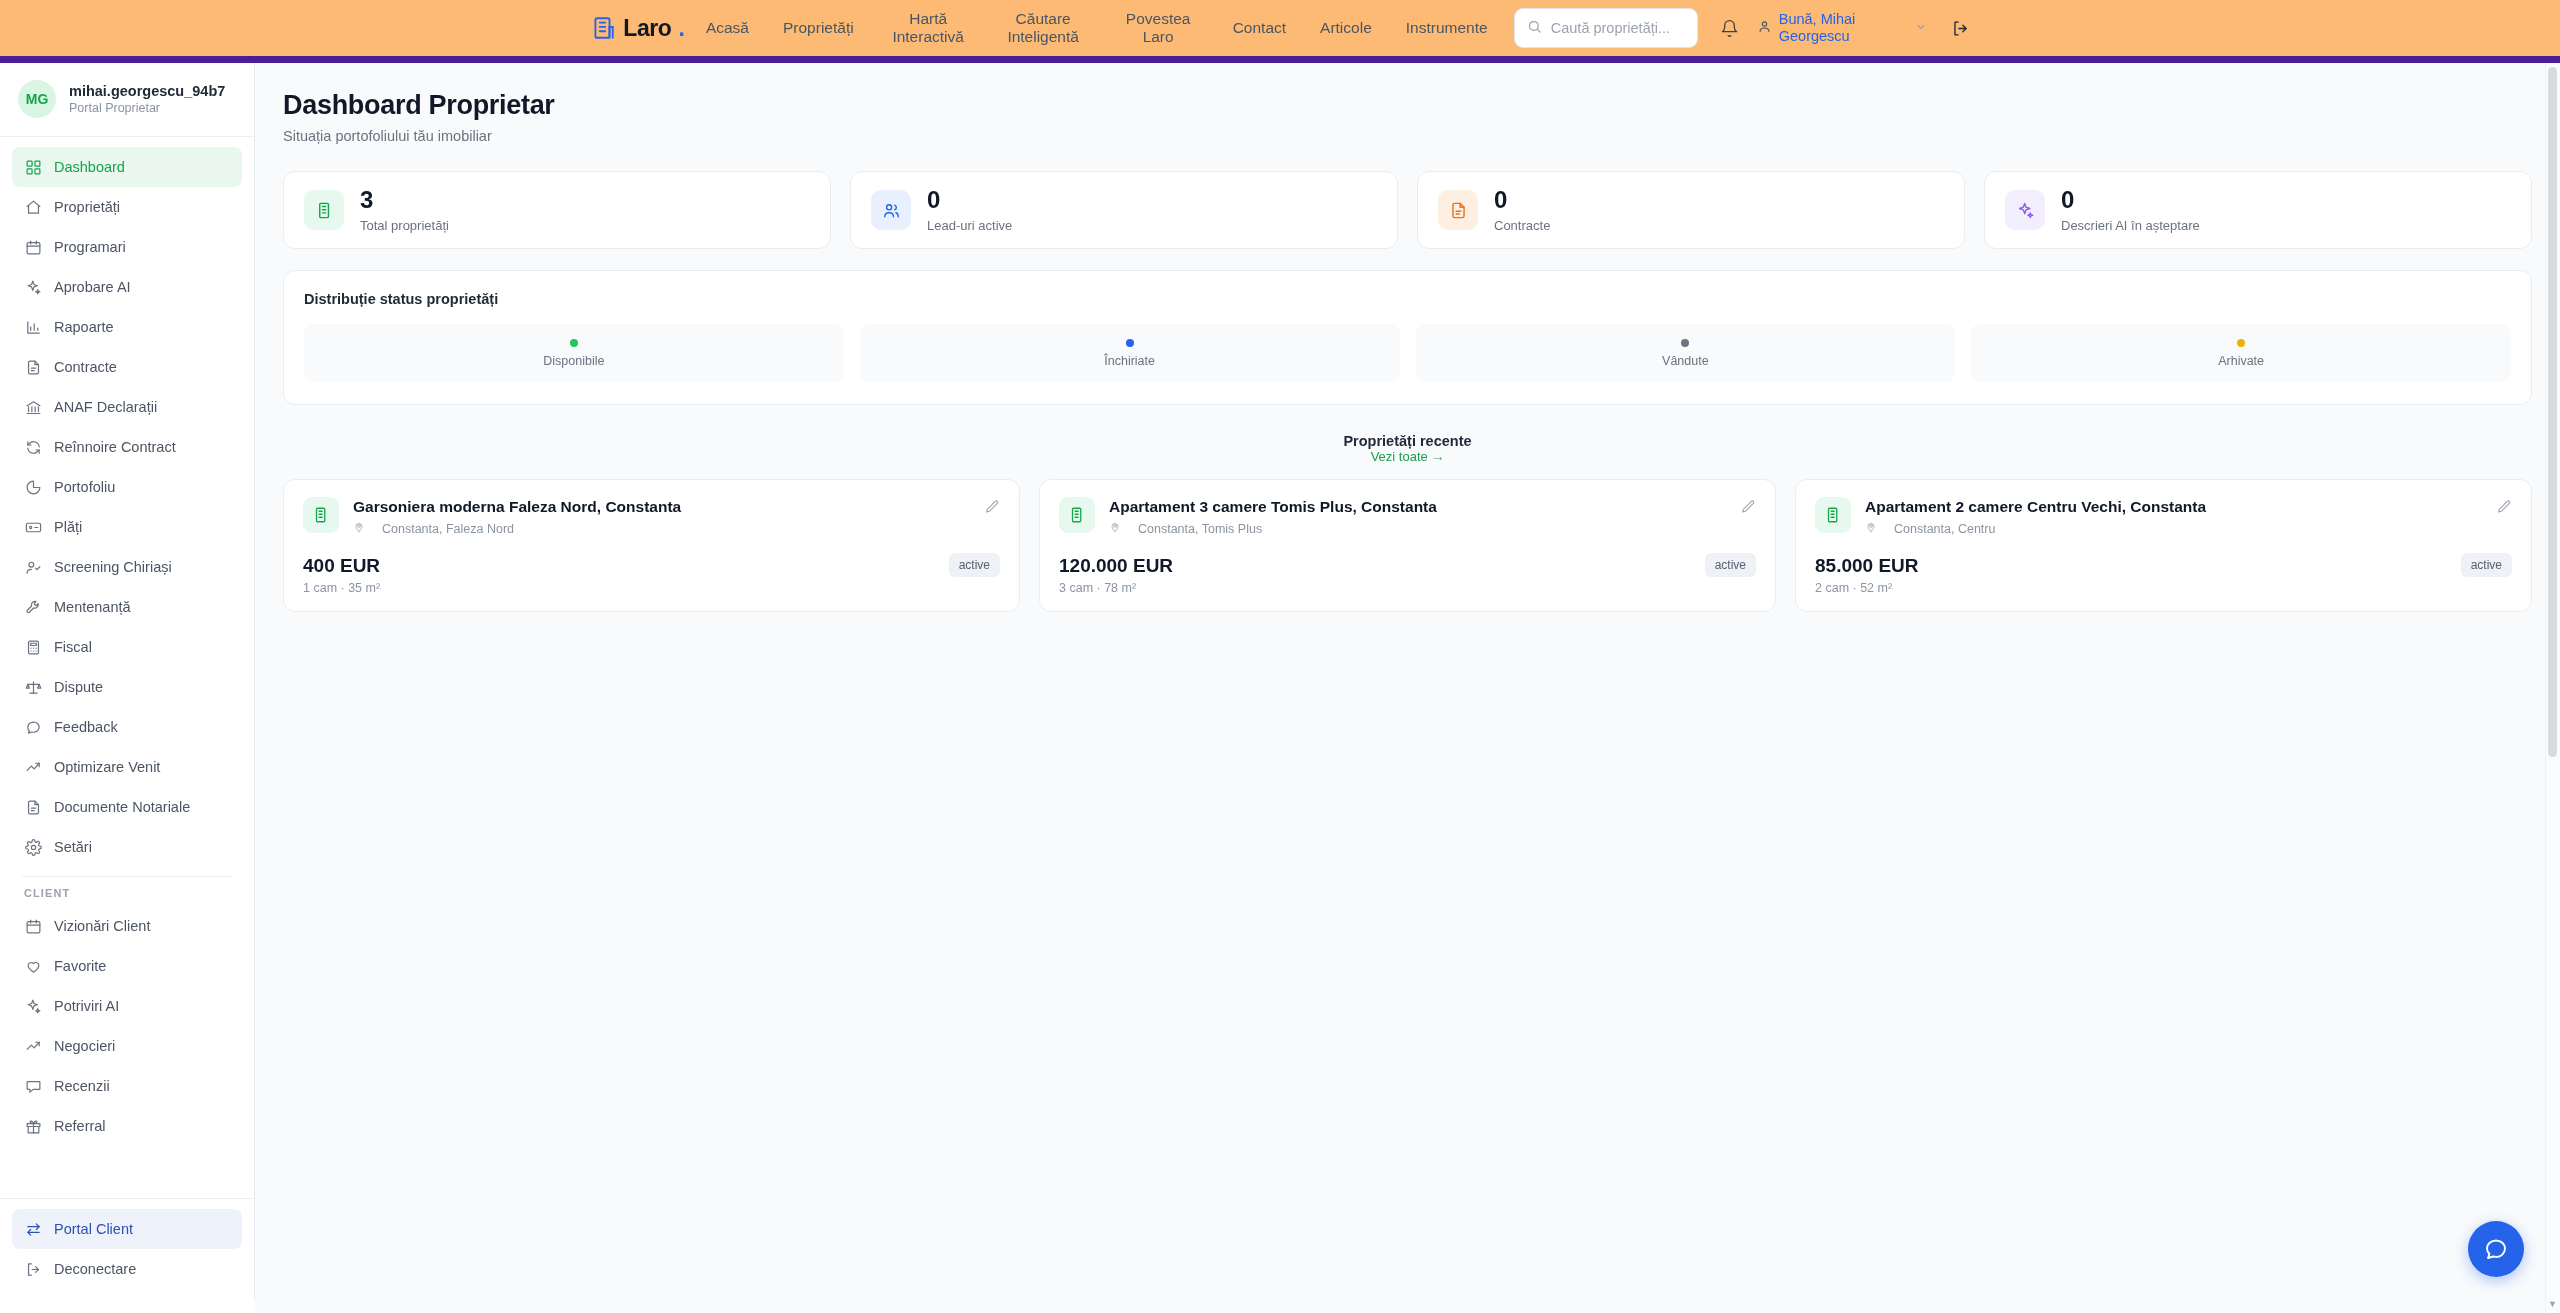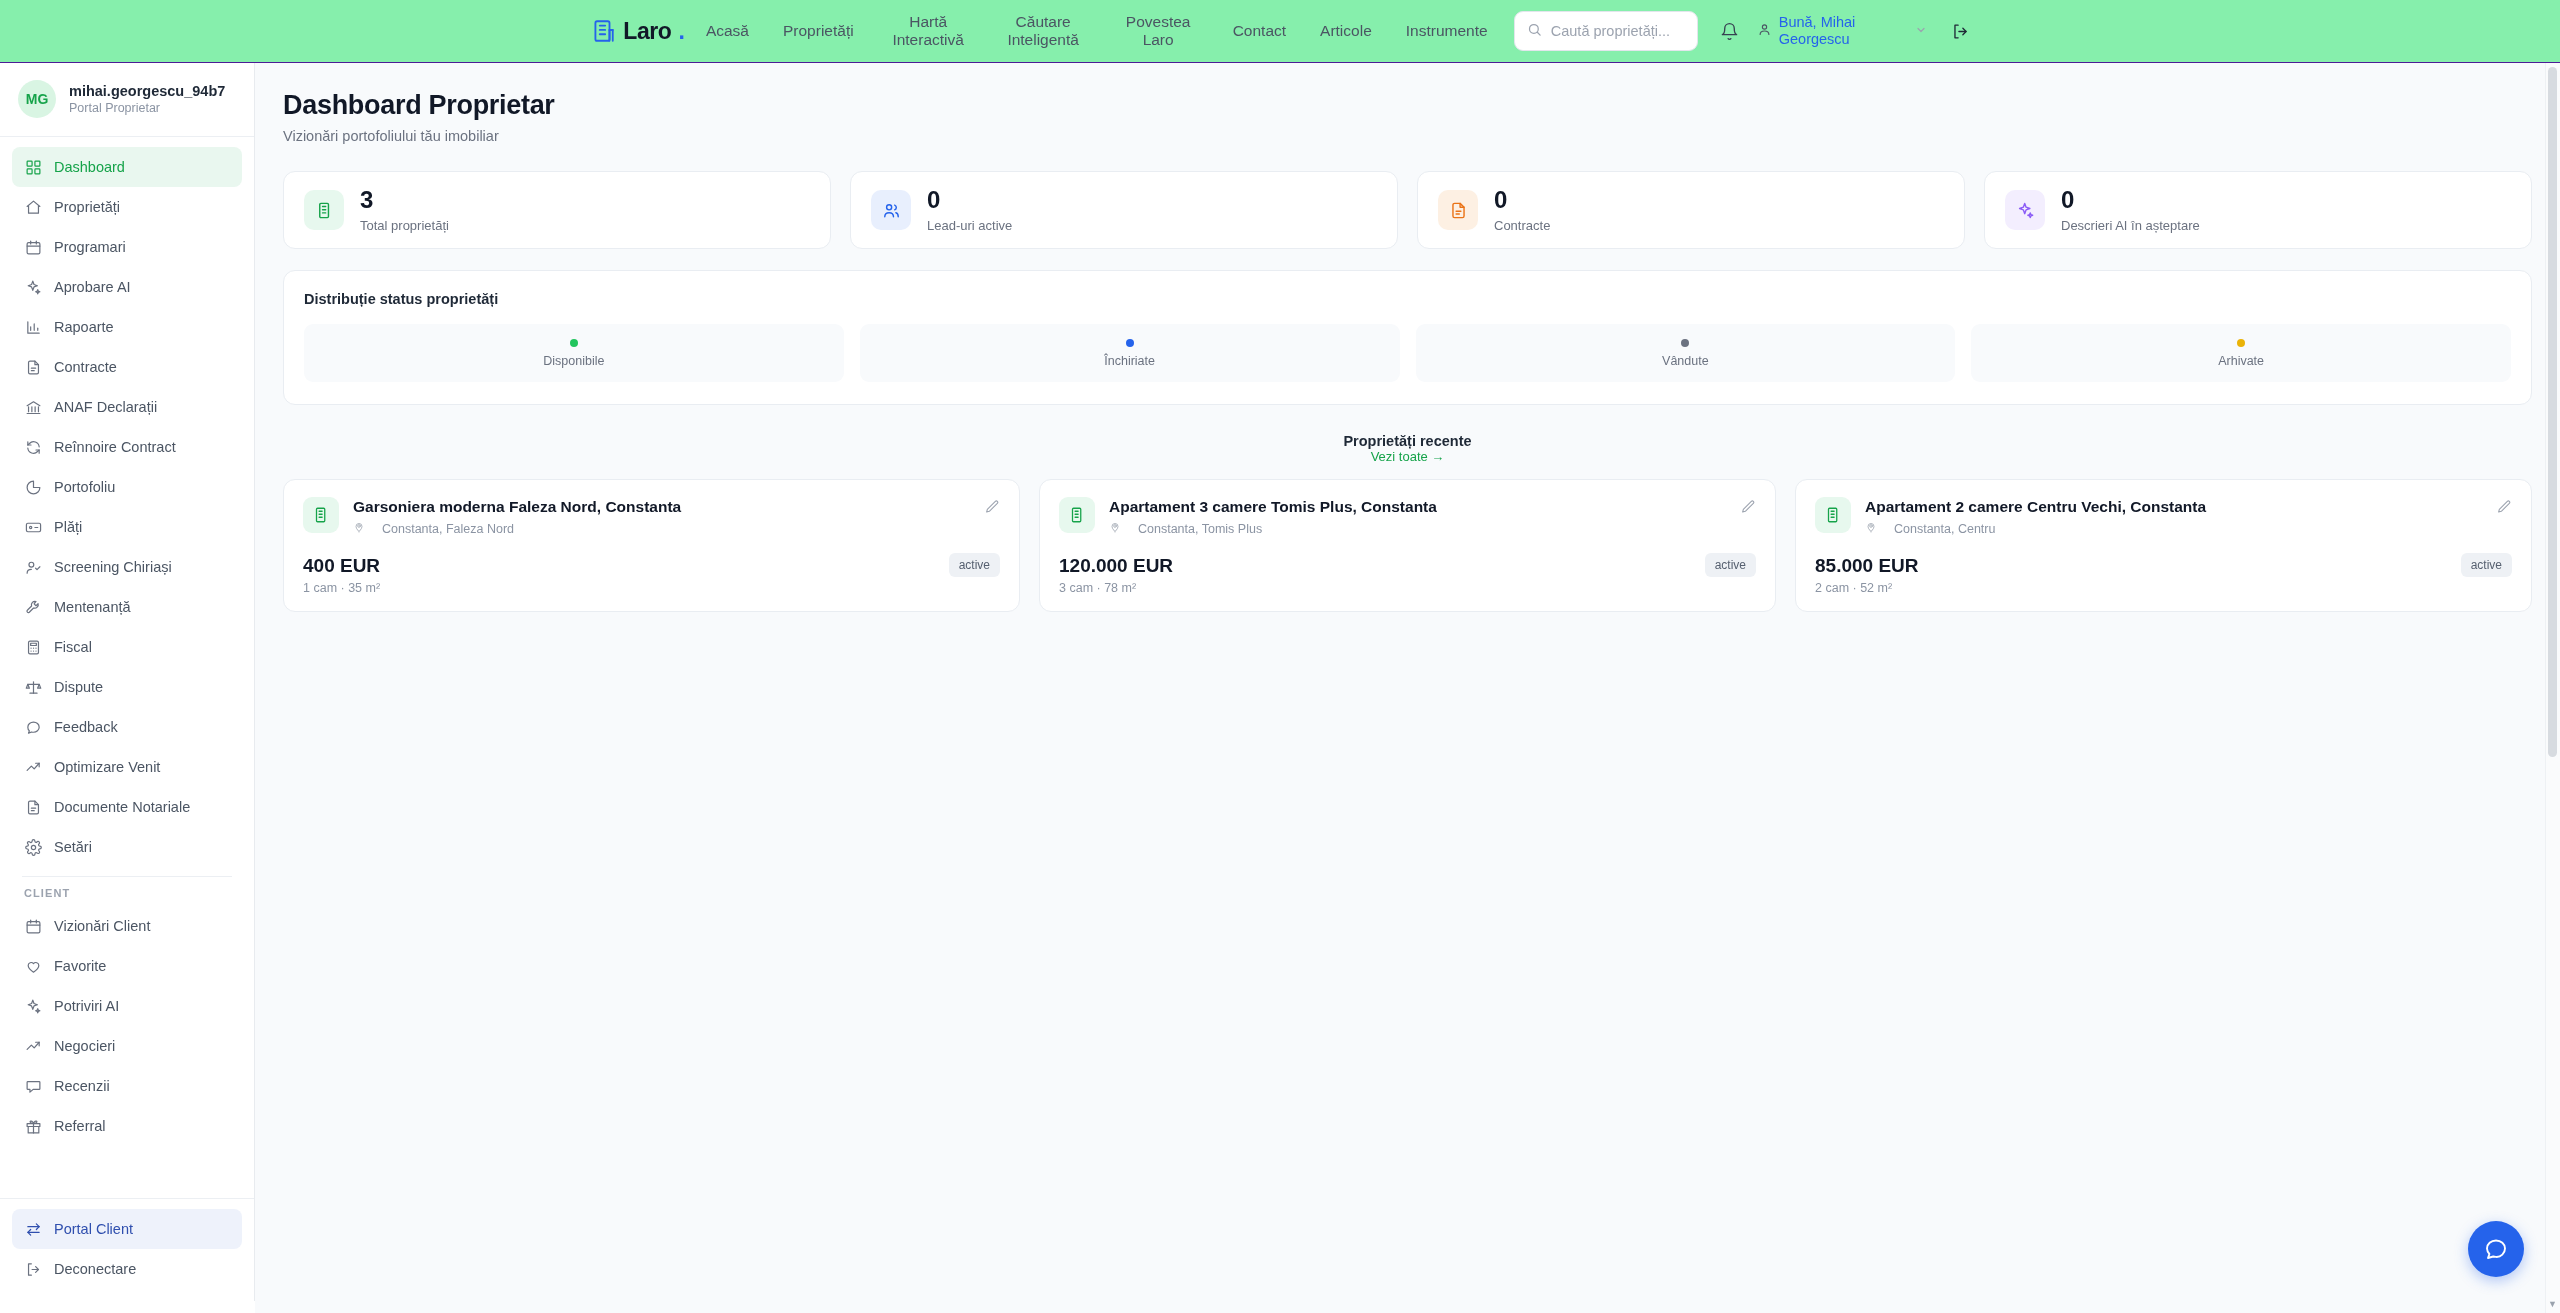--- a/index.html
+++ b/index.html
@@ -9,22 +9,22 @@
     font-family: "Liberation Sans", sans-serif;
     background: #ffffff;
     overflow: hidden;
     -webkit-font-smoothing: antialiased;
   }
   body { position: relative; }
 
   
   .topnav {
     position: absolute; top: 0; left: 0; right: 0; height: 63px;
-    background: #86efac;
-    border-bottom: 1px solid #4c1d95;
+    background: #fdba74;
+    border-bottom: 7px solid #4c1d95;
     display: flex; align-items: center; justify-content: center;
     z-index: 40;
   }
   .nav-inner { display: flex; align-items: center; gap: 0px; width: 100%; padding: 0 24px; justify-content: center; }
   .brand { display: flex; align-items: center; gap: 7px; margin-right: 4px; }
   .brand-logo { width: 26px; height: 28px; display: block; }
   .brand-name { font-size: 23px; font-weight: 700; color: #111827; letter-spacing: -0.4px; }
   .brand-dot { color: #2563eb; font-weight: 700; font-size: 23px; }
   .nav-links { display: flex; align-items: center; }
   .nav-link {
@@ -563,21 +563,21 @@
         </span>
       <span>Deconectare</span>
     </div>
   </div>
 </div>
 
 <div class="main">
 
   <div class="page-head">
     <div class="page-title">Dashboard Proprietar</div>
-    <div class="page-sub">Vizionări portofoliului tău imobiliar</div>
+    <div class="page-sub">Situația portofoliului tău imobiliar</div>
   </div>
 
   <div class="stats">
 
     <div class="stat-card">
       <div class="stat-ico" style="background:#e7f8ee">
         <svg viewBox="0 0 24 24" stroke="#16a34a">
             <rect x="6" y="3" width="11" height="18" rx="1.4"></rect>
             <line x1="9.5" y1="7" x2="13.5" y2="7"></line>
             <line x1="9.5" y1="11" x2="13.5" y2="11"></line>

